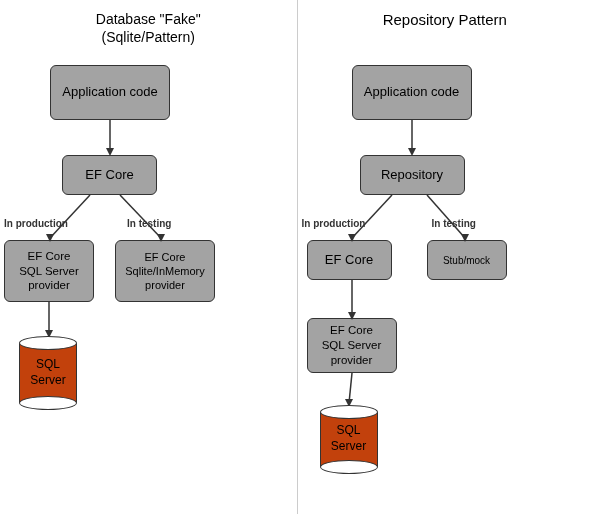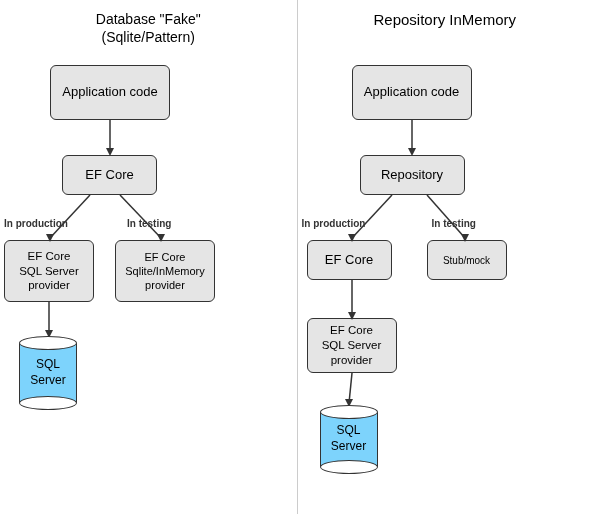--- a/index.html
+++ b/index.html
@@ -27,38 +27,38 @@
       text-align: center;
       font-size: 14px;
       font-weight: normal;
       margin-bottom: 8px;
       line-height: 1.3;
     }
     
     .box {
       border: 1px solid #333;
       border-radius: 6px;
-      background: #e5e5e5;
+      background: #a3a3a3;
       display: flex;
       align-items: center;
       justify-content: center;
       text-align: center;
       line-height: 1.3;
       position: absolute;
     }
     
     .cylinder {
       position: absolute;
       display: flex;
       flex-direction: column;
       align-items: center;
       justify-content: center;
     }
     .cylinder-body {
-      background: #7dd3fc;
+      background: #c2410c;
       border-left: 1px solid #333;
       border-right: 1px solid #333;
       border-bottom: 1px solid #333;
       display: flex;
       align-items: center;
       justify-content: center;
       text-align: center;
       line-height: 1.3;
       position: relative;
     }
@@ -161,21 +161,21 @@
       <line x1="49" y1="302" x2="49" y2="334" stroke="#333" stroke-width="1.5"></line>
       <polygon points="45,330 49,338 53,330" fill="#333"></polygon>
     </svg>
   </div>
 
   <div class="divider"></div>
 
   <div class="diagram-half" style="position:relative; left:0;">
 
     <div class="diagram-title" style="position:absolute; top:10px; left:0; width:100%; text-align:center; font-size:15px;">
-      <span>Repository InMemory</span>
+      <span>Repository Pattern</span>
     </div>
 
     <div class="box" style="left:55px; top:65px; width:120px; height:55px; font-size:13px;">
       <span>Application code</span>
     </div>
 
     <div class="box" style="left:63px; top:155px; width:105px; height:40px; font-size:13px;align-items:center;">
       <span>Repository</span>
     </div>
 

